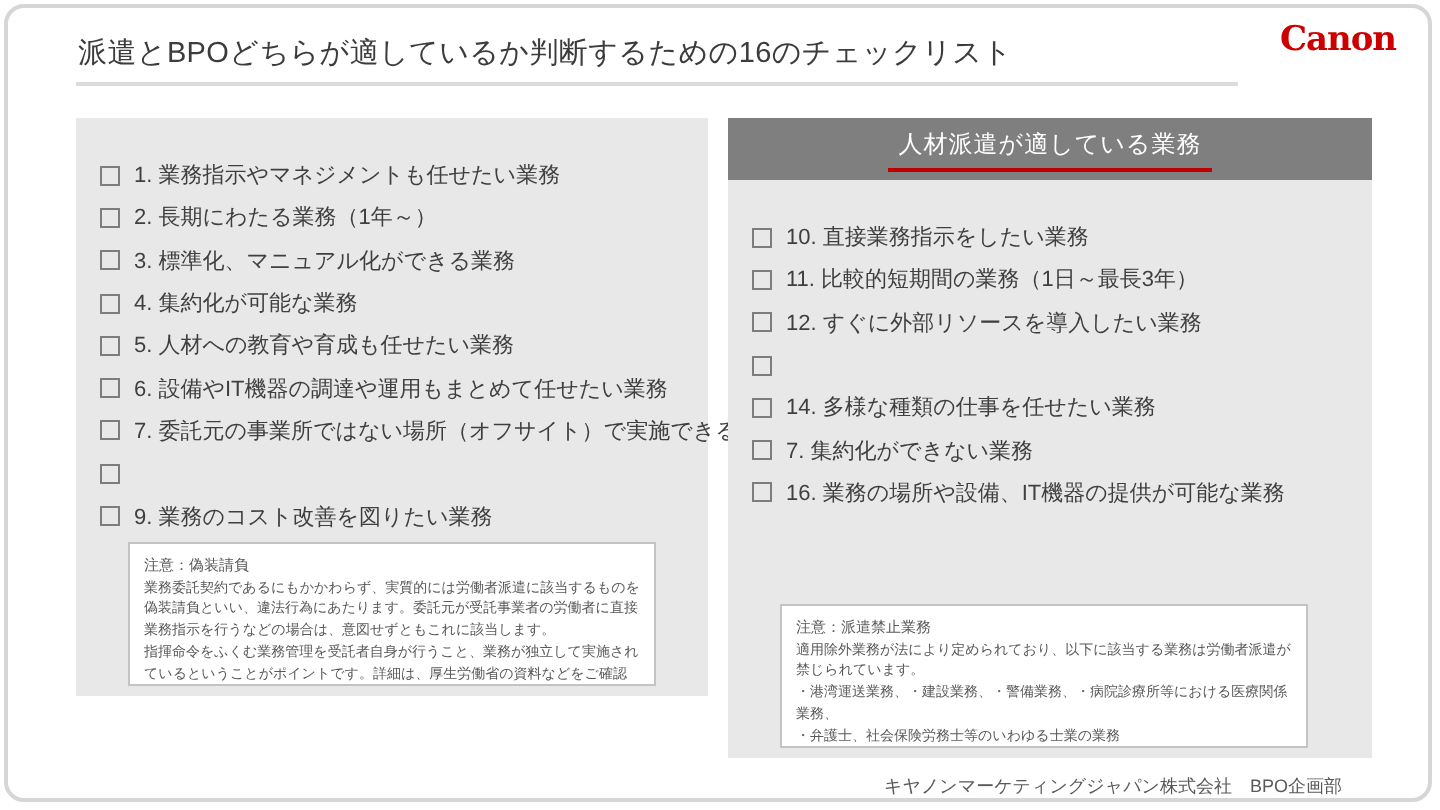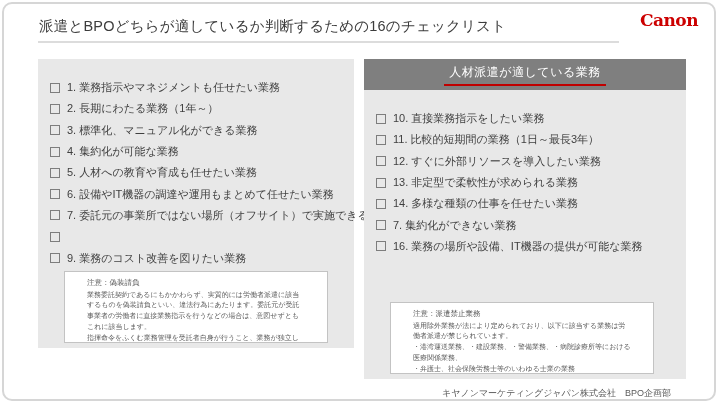--- a/index.html
+++ b/index.html
@@ -39,21 +39,21 @@
   }
   .rows{padding:18px 0 0 12px;text-align:right;}
   .row{height:21.3px;display:flex;align-items:center;}
   .cb{
     width:8px;height:8px;border:1px solid #7d7d7d;background:transparent;
     margin-right:7px;flex-shrink:0;
   }
   .row-text{font-size:11px;color:#3f3f3f;white-space:nowrap;}
   .note{
     position:absolute;left:26px;top:212px;width:264px;height:72px;box-sizing:border-box;
-    background:#ffffff;border:1px solid #c3c3c3;padding:5px 22px;
+    background:#ffffff;border:1px solid #c3c3c3;padding:5px 7px;
     font-size:7px;color:#595959;line-height:1.55;overflow:hidden;
   }
   .note-title{font-size:7.5px;margin-bottom:1px;}
   .footer{
     position:absolute;right:43px;top:383px;font-size:9px;color:#595959;white-space:nowrap;
   }
 </style>
 </head>
 <body>
 
@@ -123,21 +123,20 @@
         <div class="row">
             <span class="cb"></span>
             <span class="row-text">11. 比較的短期間の業務（1日～最長3年）</span>
           </div>
         <div class="row">
             <span class="cb"></span>
             <span class="row-text">12. すぐに外部リソースを導入したい業務</span>
           </div>
         <div class="row">
             <span class="cb"></span>
-            <span class="row-text">13. 非定型で柔軟性が求められる業務</span>
           </div>
         <div class="row">
             <span class="cb"></span>
             <span class="row-text">14. 多様な種類の仕事を任せたい業務</span>
           </div>
         <div class="row">
             <span class="cb"></span>
             <span class="row-text">7. 集約化ができない業務</span>
           </div>
         <div class="row">

